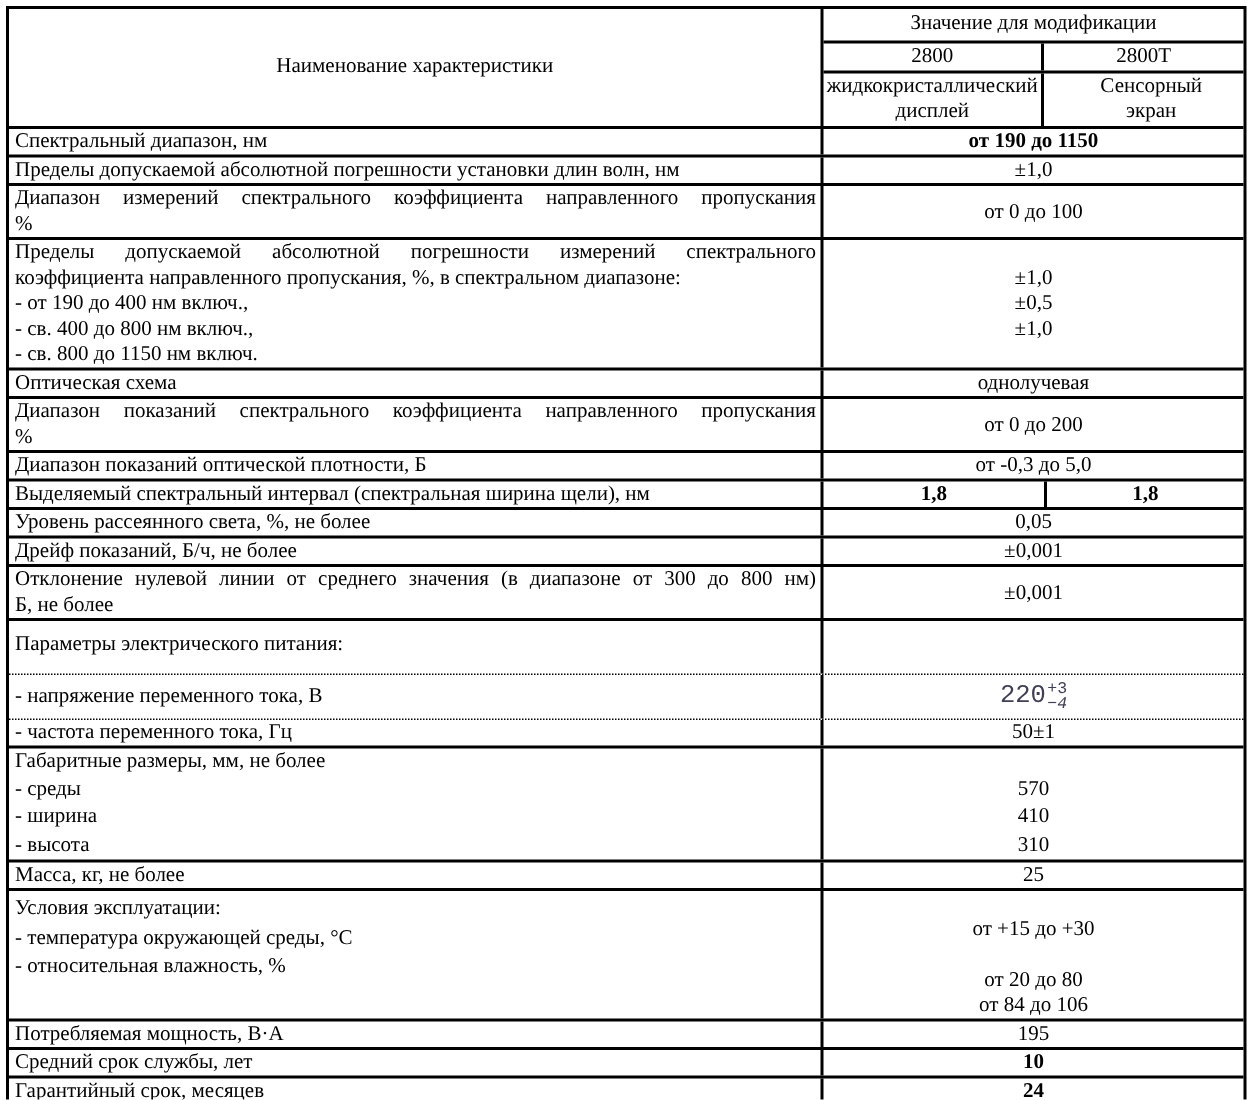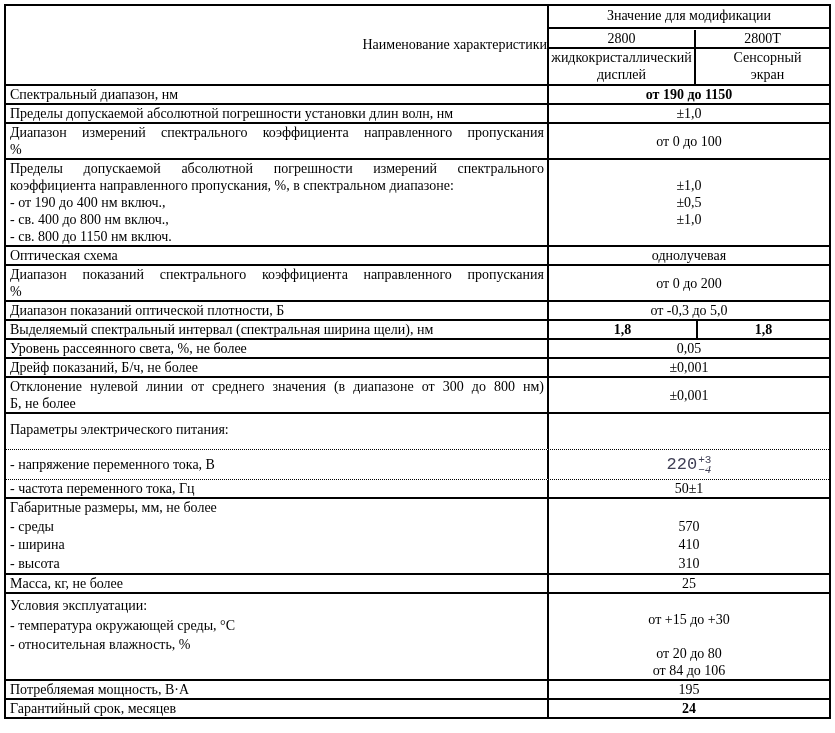--- a/index.html
+++ b/index.html
@@ -21,31 +21,31 @@
     background: #fff;
   }
   
   .thead { display: flex; }
   .h-name {
     width: 543px;
     box-sizing: border-box;
     border-right: 2px solid #000;
     display: flex;
     align-items: center;
-    justify-content: flex-end;
+    justify-content: center;
     text-align: center;
   }
   .h-right { flex: 1; display: flex; flex-direction: column; }
   .h-group {
     height: 21px;
     line-height: 20px;
     text-align: center;
     border-bottom: 2px solid #000;
   }
-  .h-models { display: flex; height: 18px; border-bottom: 2px solid #000; align-items: center; }
+  .h-models { display: flex; height: 18px; border-bottom: 2px solid #000; }
   .h-models > div {
     text-align: center;
     line-height: 17px;
     box-sizing: border-box;
   }
   .h-displays { display: flex; flex: 1; min-height: 34px; gap: 10px; }
   .h-displays > div {
     display: flex;
     align-items: center;
     justify-content: center;
@@ -311,20 +311,28 @@
         <div class="row">
           <div class="c-label">
             <div class="ln">Потребляемая мощность, В·А</div>
           </div>
           <div class="c-value">
             <div class="vln">195</div>
           </div>
         </div>
         <div class="row bold">
           <div class="c-label">
+            <div class="ln">Средний срок службы, лет</div>
+          </div>
+          <div class="c-value">
+            <div class="vln">10</div>
+          </div>
+        </div>
+        <div class="row bold">
+          <div class="c-label">
             <div class="ln">Гарантийный срок, месяцев</div>
           </div>
           <div class="c-value">
             <div class="vln">24</div>
           </div>
         </div>
       </div>
 
   </div>
 </div>

